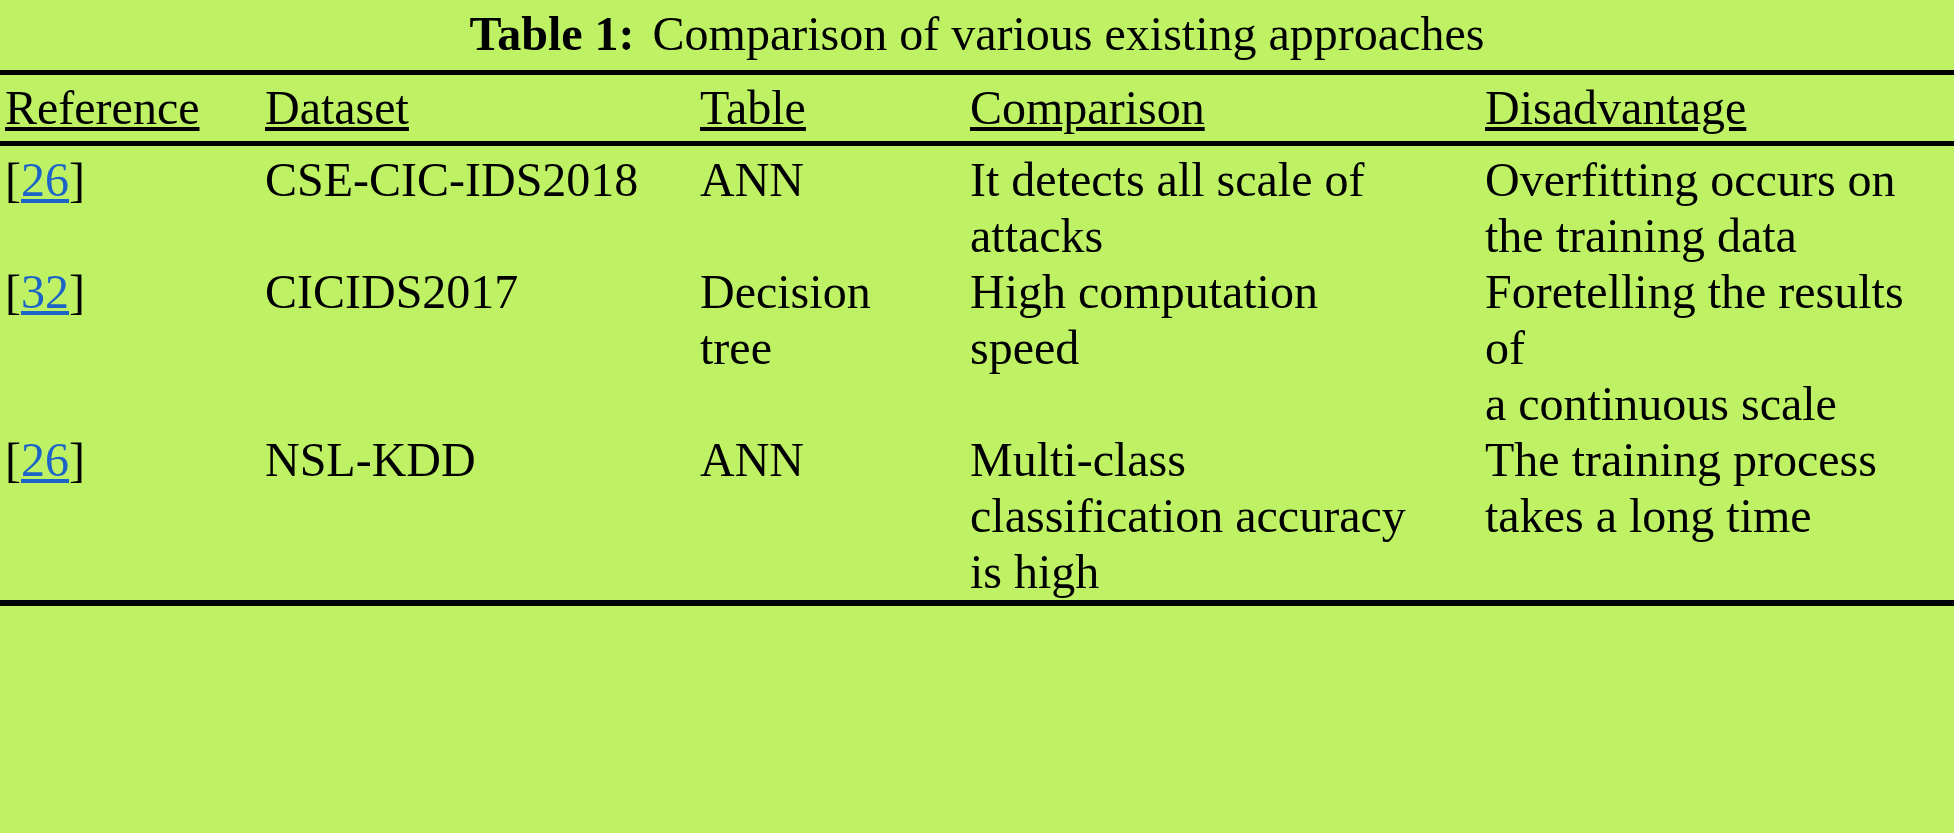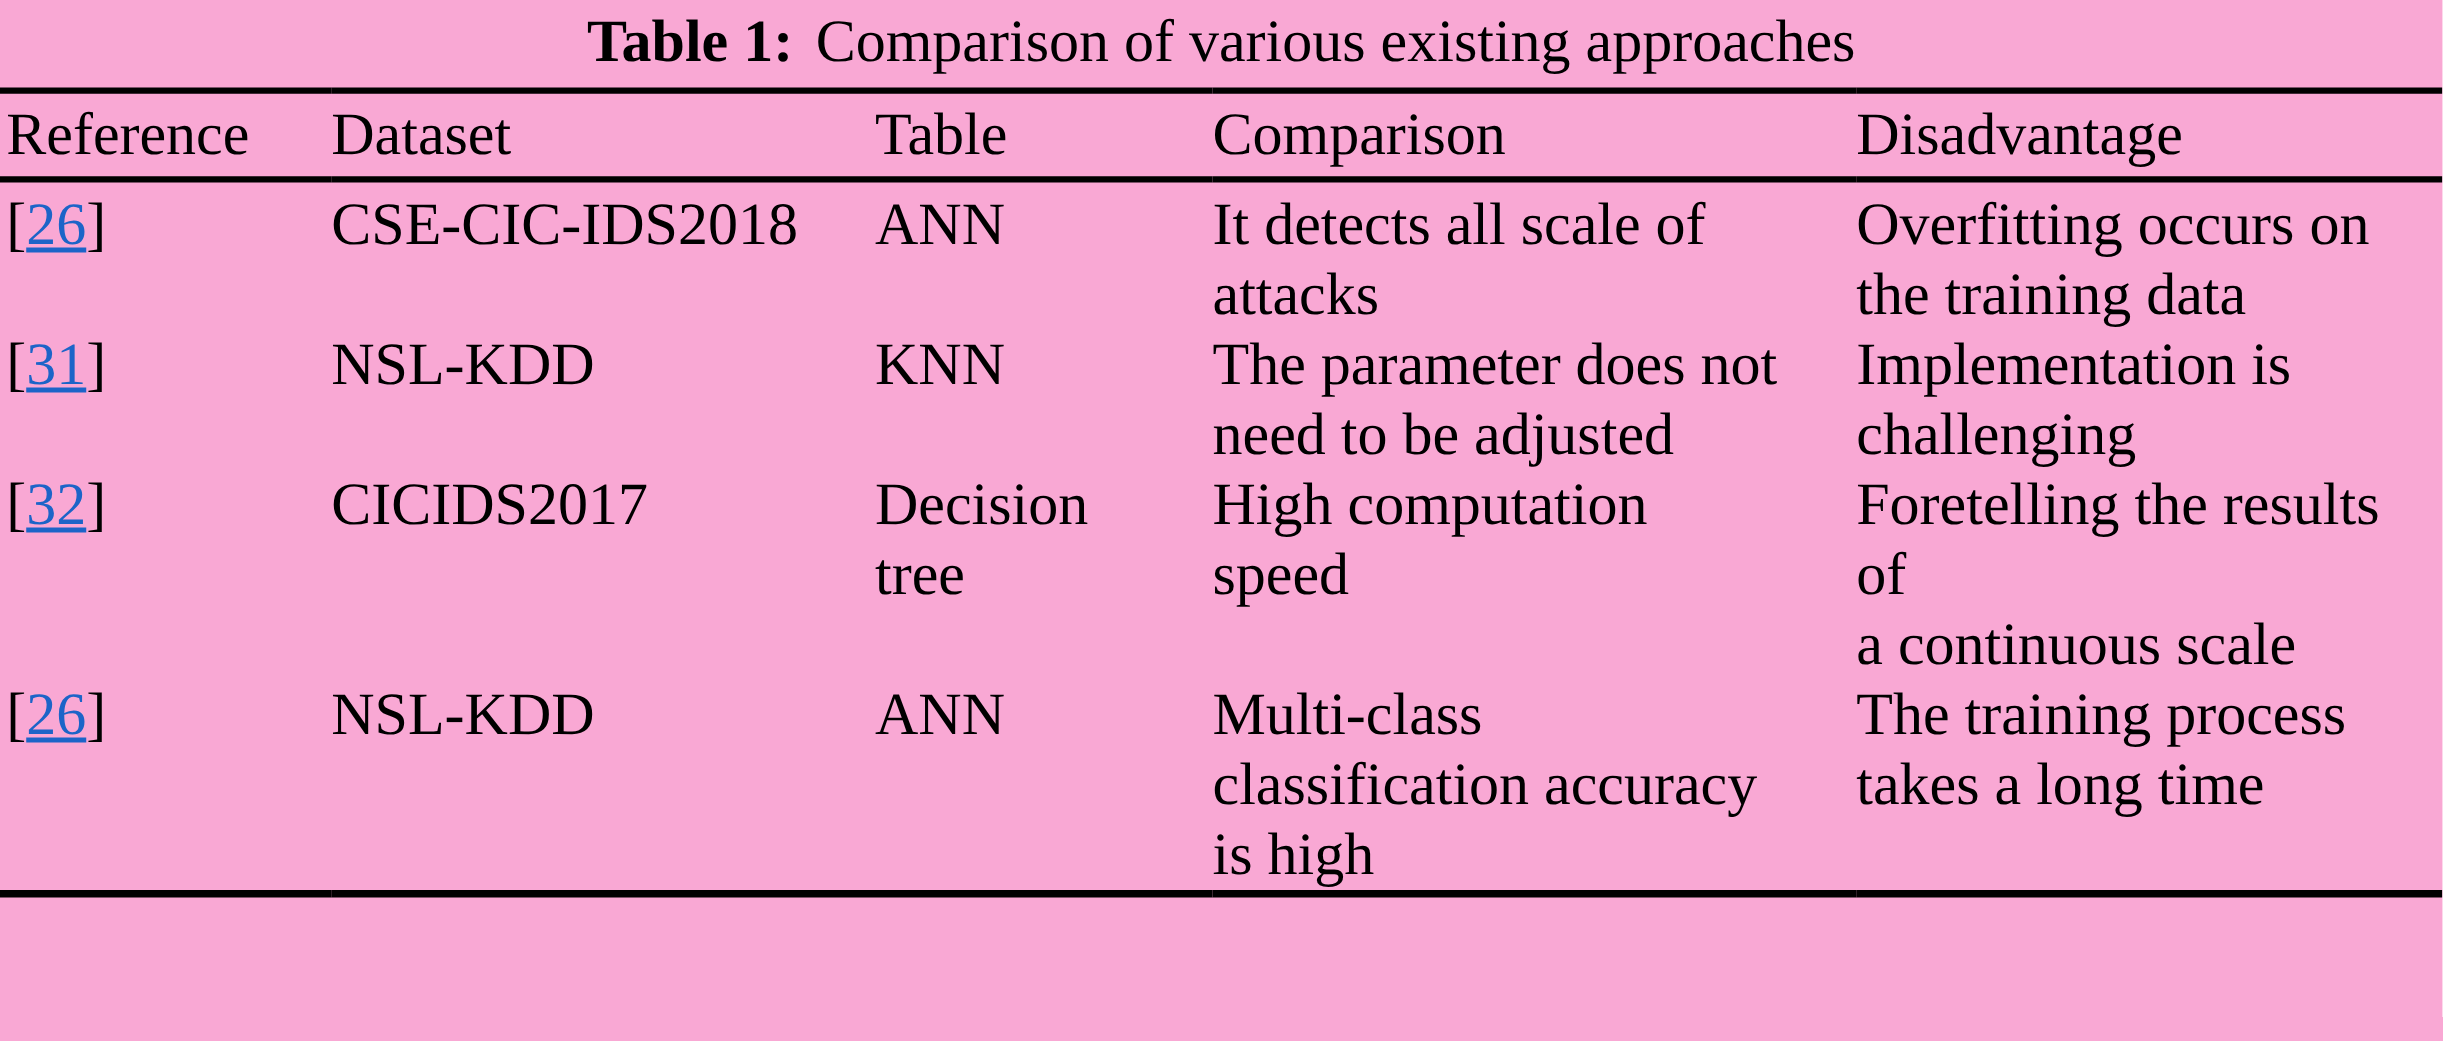--- a/index.html
+++ b/index.html
@@ -4,21 +4,21 @@
 <style>
   html, body {
     margin: 0;
     padding: 0;
     background: #ffffff;
   }
   .page {
     position: relative;
     width: 1954px;
     height: 833px;
-    background: #f9a8d4;
+    background: #bef264;
     overflow: hidden;
     font-family: "Liberation Serif", "DejaVu Serif", serif;
     color: #000000;
   }
   .caption {
     height: 64px;
     padding-top: 6px;
     text-align: center;
     font-size: 48px;
     line-height: 56px;
@@ -41,20 +41,21 @@
   col.c3 { width: 270px; }
   col.c4 { width: 515px; }
   col.c5 { width: 469px; }
   table.cmp th {
     text-align: left;
     font-weight: normal;
     vertical-align: top;
     padding: 5px 0 5px 0;
     line-height: 56px;
     border-bottom: 5px solid #000000;
+    text-decoration: underline;
   }
   table.cmp td {
     vertical-align: top;
     padding: 0;
     line-height: 56px;
     white-space: pre-line;
   }
   table.cmp th:first-child,
   table.cmp td:first-child {
     padding-left: 5px;
@@ -101,29 +102,20 @@
       <tr>
         <td class="ref-cell"><span>[</span><span class="ref-num">26</span><span>]</span></td>
         <td>CSE-CIC-IDS2018</td>
         <td>ANN</td>
         <td>It detects all scale of
 attacks</td>
         <td>Overfitting occurs on
 the training data</td>
       </tr>
       <tr>
-        <td class="ref-cell"><span>[</span><span class="ref-num">31</span><span>]</span></td>
-        <td>NSL-KDD</td>
-        <td>KNN</td>
-        <td>The parameter does not
-need to be adjusted</td>
-        <td>Implementation is
-challenging</td>
-      </tr>
-      <tr>
         <td class="ref-cell"><span>[</span><span class="ref-num">32</span><span>]</span></td>
         <td>CICIDS2017</td>
         <td>Decision
 tree</td>
         <td>High computation
 speed</td>
         <td>Foretelling the results of
 a continuous scale</td>
       </tr>
       <tr>

